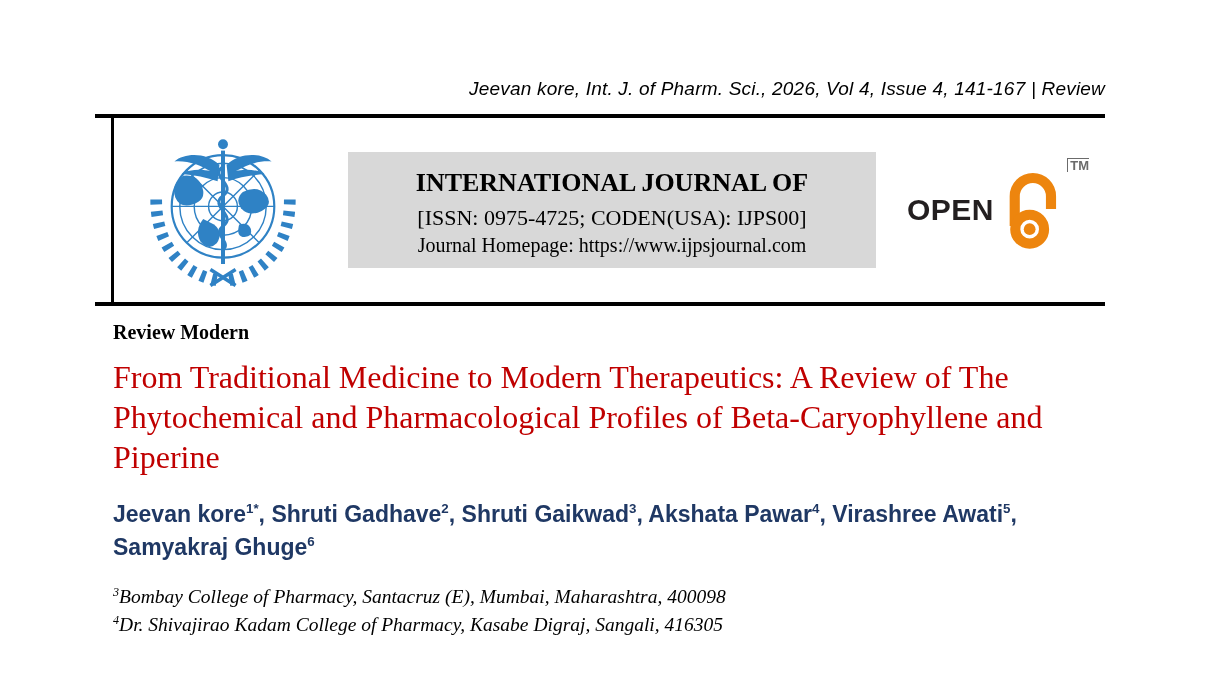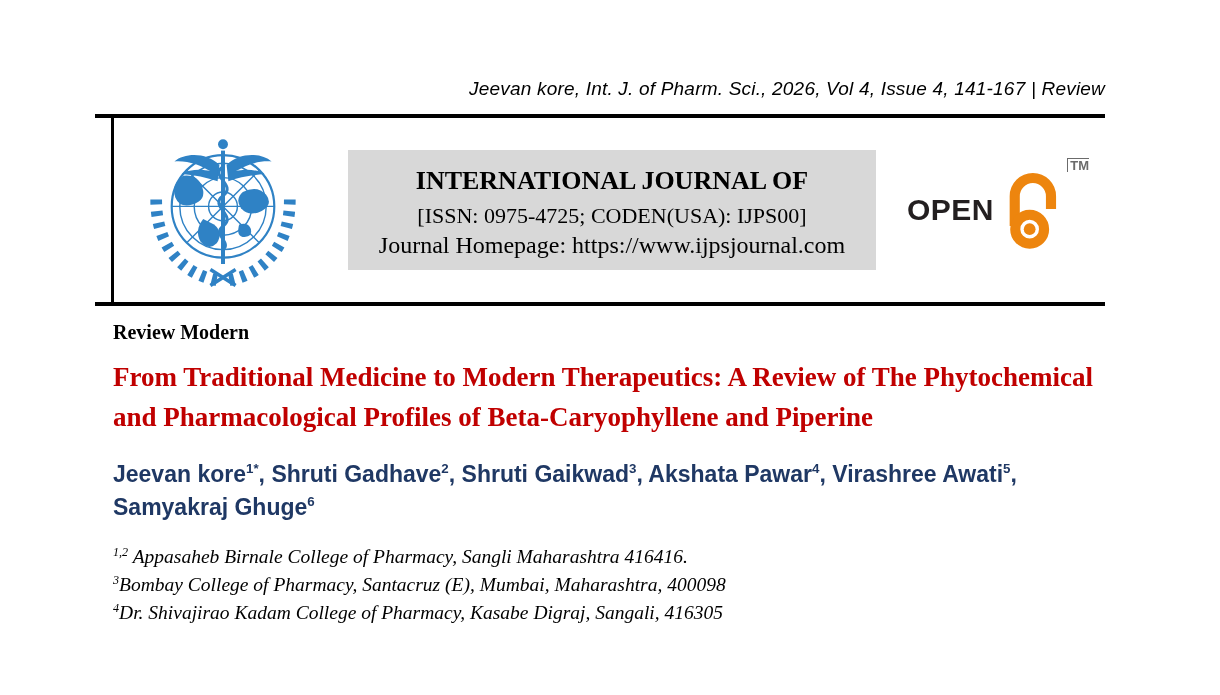--- a/index.html
+++ b/index.html
@@ -18,35 +18,35 @@
 
   .masthead{position:relative;display:flex;align-items:center;height:184px;}
   .masthead-leftline{position:absolute;left:16px;top:0;bottom:0;width:3px;background:#000;}
   .logo-wrap{margin-left:29px;width:198px;height:170px;flex:0 0 auto;}
   .logo-wrap svg{width:198px;height:170px;display:block;}
 
   .journal-box{margin-left:26px;width:528px;flex:0 0 auto;background:var(--gray);
     text-align:center;padding:13px 12px 11px;box-sizing:border-box;}
   .journal-title{font-weight:bold;font-size:26px;line-height:35px;color:#000;}
   .journal-issn{font-size:22px;margin-top:5px;color:#000;}
-  .journal-home{font-size:24px;margin-top:3px;color:#000;}
+  .journal-home{font-size:20px;margin-top:3px;color:#000;}
 
   .oa{flex:1;display:flex;align-items:center;justify-content:center;
     font-family:"Liberation Sans",sans-serif;font-weight:bold;font-size:30px;
     color:#231F20;letter-spacing:0.5px;}
   .oa-word{flex:0 0 auto;}
   .oa-lock{position:relative;width:64px;height:98px;margin:0 7px 0 9px;flex:0 0 auto;}
   .oa-lock svg{width:64px;height:98px;display:block;}
   .oa-tm{position:absolute;top:-3px;right:-22px;font-size:13px;font-weight:bold;
     color:#6b6b6b;letter-spacing:0;border-left:1px solid #6b6b6b;border-top:1px solid #6b6b6b;
     padding:0 0 0 2px;line-height:13px;}
 
   .content{margin-left:113px;width:1000px;}
   .type-label{margin-top:15px;font-size:20px;font-weight:bold;color:#000;}
-  .article-title{margin:13px 0 0;font-size:27px;line-height:40px;font-weight:bold;
+  .article-title{margin:13px 0 0;font-size:32px;line-height:40px;font-weight:normal;
     color:var(--red);max-width:1000px;}
   .authors{margin-top:21px;font-family:"Liberation Sans",sans-serif;font-weight:bold;
     font-size:23px;line-height:33px;color:var(--navy);max-width:960px;}
   .authors sup{font-size:58%;line-height:0;}
   .affiliations{margin-top:19px;font-style:italic;font-size:19.5px;line-height:28px;color:#000;}
   .affiliation sup{font-size:62%;line-height:0;}
 
   
   .b-f{fill:var(--blue);}
   .b-s{stroke:var(--blue);fill:none;}
@@ -116,18 +116,17 @@
     </div>
 
     <div class="rule rule-bottom"></div>
   </div>
 
   <div class="content">
     <div class="type-label">Review Modern</div>
     <h1 class="article-title">From Traditional Medicine to Modern Therapeutics: A Review of The Phytochemical and Pharmacological Profiles of Beta-Caryophyllene and Piperine</h1>
     <div class="authors"><span>Jeevan kore<sup>1*</sup></span>, <span>Shruti Gadhave<sup>2</sup></span>, <span>Shruti Gaikwad<sup>3</sup></span>, <span>Akshata Pawar<sup>4</sup></span>, <span>Virashree Awati<sup>5</sup></span>, <span>Samyakraj Ghuge<sup>6</sup></span></div>
     <div class="affiliations">
-        <div class="affiliation"><sup>1,2</sup> Appasaheb Birnale College of Pharmacy, Sangli Maharashtra 416416.</div>
         <div class="affiliation"><sup>3</sup>Bombay College of Pharmacy, Santacruz (E), Mumbai, Maharashtra, 400098</div>
         <div class="affiliation"><sup>4</sup>Dr. Shivajirao Kadam College of Pharmacy, Kasabe Digraj, Sangali, 416305</div>
       </div>
   </div>
 </div>
 
 </body></html>

